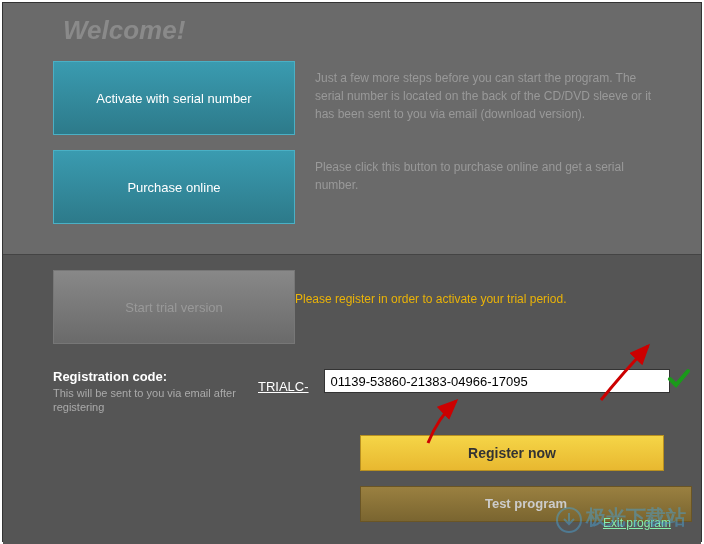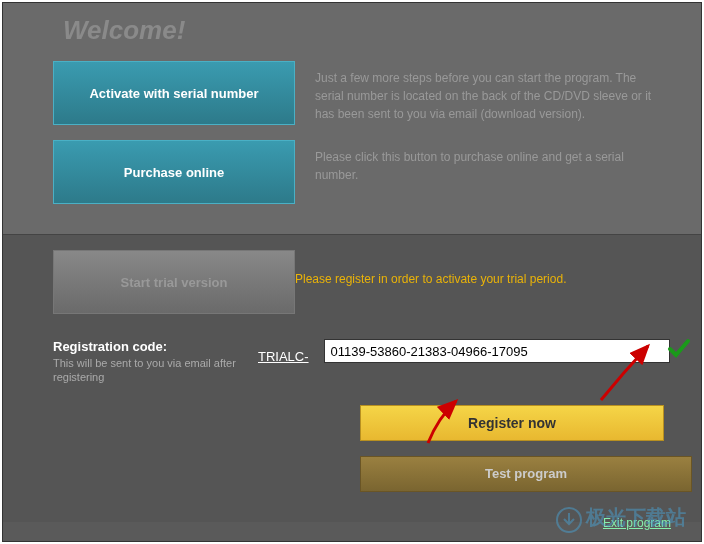--- a/index.html
+++ b/index.html
@@ -1,21 +1,21 @@
 <!DOCTYPE html>
 <html><head>
 <meta charset="utf-8">
 <style>
 * { margin: 0; padding: 0; box-sizing: border-box; }
 body { width: 704px; height: 544px; font-family: Arial, sans-serif; background: #fff; overflow: hidden; }
 .window { width: 700px; height: 540px; margin: 2px; border: 1px solid #333; background: #5a5a5a; position: relative; }
 .top-section { background: #6a6a6a; padding: 0 0 15px 0; }
 .welcome { color: #8a8a8a; font-size: 26px; font-style: italic; font-weight: bold; padding: 12px 0 15px 60px; }
 .option-row { display: flex; align-items: flex-start; padding: 0 20px 15px 50px; gap: 20px; }
-.option-btn { width: 242px; height: 64px; display: flex; align-items: center; justify-content: center; font-size: 13px; font-weight: bold; cursor: pointer; border: none; }
+.option-btn { width: 242px; height: 74px; display: flex; align-items: center; justify-content: center; font-size: 13px; font-weight: normal; cursor: pointer; border: none; }
 .btn-teal { background: linear-gradient(to bottom, #3a9bb0, #2d7a8a); color: #fff; border: 1px solid #4ab0c5; }
 .btn-gray { background: linear-gradient(to bottom, #888, #6a6a6a); color: #999; border: 1px solid #777; }
 .option-desc { flex: 1; color: #999; font-size: 12px; line-height: 1.5; padding: 8px 20px 0 0; }
 .bottom-section { background: #555; padding: 15px 20px 15px 50px; border-top: 1px solid #444; }
 .trial-row { display: flex; align-items: flex-start; margin-bottom: 25px; }
 .trial-desc { flex: 1; color: #eab308; font-size: 12px; padding: 22px 20px 0 0; }
 .reg-row { display: flex; align-items: flex-start; gap: 15px; margin-bottom: 20px; position: relative; }
 .reg-label { color: #fff; font-size: 13px; font-weight: bold; }
 .reg-sublabel { color: #aaa; font-size: 11px; font-weight: normal; margin-top: 2px; line-height: 1.3; }
 .reg-prefix { color: #ffffff; font-size: 13px; margin-top: 10px; text-decoration: underline; }

